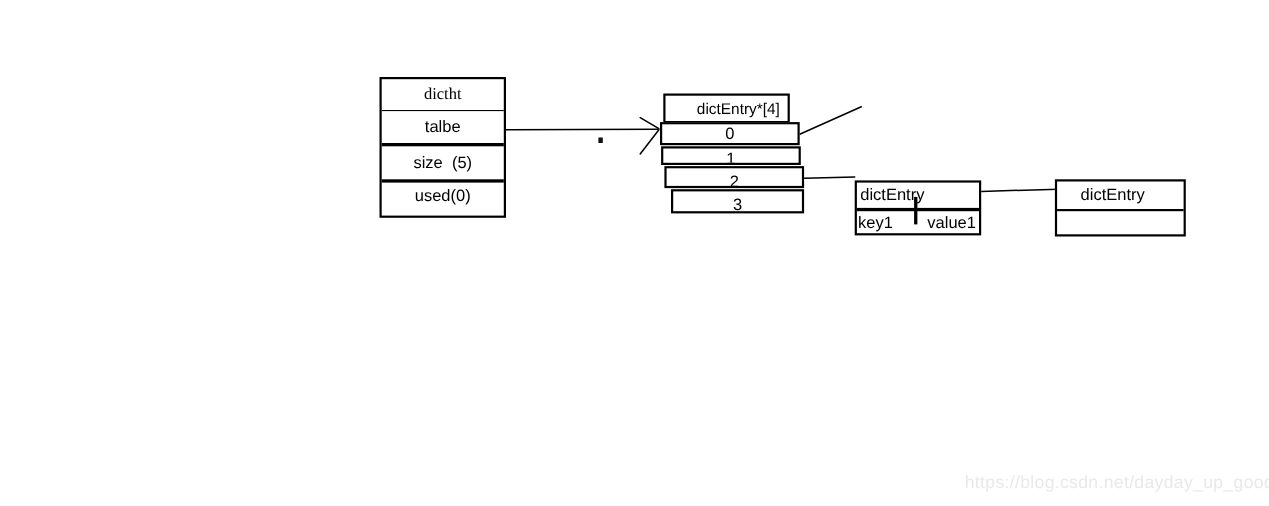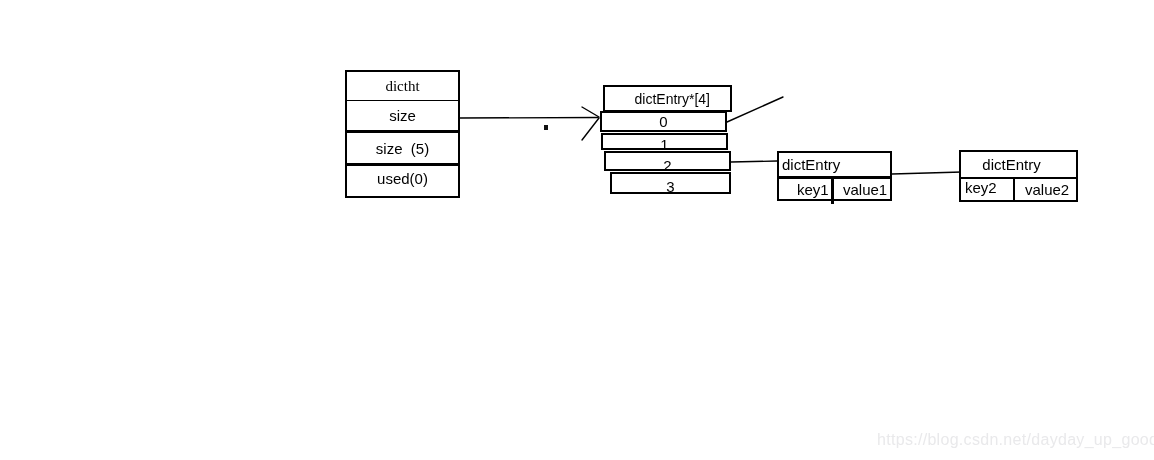--- a/index.html
+++ b/index.html
@@ -44,55 +44,56 @@
   
   .rect {
     position: absolute;
     border: 2px solid #000;
     box-sizing: border-box;
     background: #fff;
     font-size: 15px;
     overflow: hidden;
   }
   .bucket-header {
-    left: 603px; top: 85px; width: 129px; height: 27px;
+    left: 603px; top: 85px; width: 115px; height: 27px;
     display: flex; align-items: center; justify-content: flex-end;
-    padding-right: 20px; font-size: 14px;
+    padding-right: 7px; font-size: 14px;
   }
   .slot { text-align: center; }
   .slot-0 { left: 600px; top: 111px; width: 127px; height: 21px; line-height: 18px; }
   .slot-1 { left: 601px; top: 133px; width: 127px; height: 17px; line-height: 19px; }
   .slot-2 { left: 604px; top: 151px; width: 127px; height: 20px; line-height: 26px; }
   .slot-3 { left: 610px; top: 172px; width: 121px; height: 22px; line-height: 26px; }
 
   
   .entry-box {
     position: absolute;
     border: 2px solid #000;
     box-sizing: border-box;
     background: #fff;
+    margin-top: 13px;
   }
   .entry-1 { left: 777px; top: 151px; width: 115px; height: 50px; }
   .entry-2 { left: 959px; top: 150px; width: 119px; height: 52px; }
   .entry-title {
     box-sizing: border-box;
     font-size: 15px;
     display: flex; align-items: center;
   }
   .entry-1 .entry-title { height: 26px; border-bottom: 3px solid #000; padding-left: 3px; }
   .entry-2 .entry-title { height: 27px; border-bottom: 2px solid #000; justify-content: center; padding-right: 14px; }
   .entry-cells { display: flex; box-sizing: border-box; }
   .entry-1 .entry-cells { height: 20px; }
   .entry-2 .entry-cells { height: 21px; }
   .cell {
     box-sizing: border-box;
     font-size: 15px;
     display: flex; align-items: center;
   }
-  .entry-1 .cell-key   { width: 54px; padding-left: 18px; }
+  .entry-1 .cell-key   { width: 54px; padding-left: 1px; }
   .entry-1 .cell-value { flex: 1; padding-left: 10px; }
   .entry-2 .cell-key   { width: 54px; padding-left: 4px; border-right: 2px solid #000; align-items: flex-start; }
   .entry-2 .cell-value { flex: 1; padding-left: 10px; }
   .kv-divider-1 {
     position: absolute;
     left: 831px; top: 179px;
     width: 3px; height: 25px;
     background: #000;
   }
 
@@ -117,21 +118,21 @@
       <path d="M582,107 L599,117 M599,118 L582,140"></path>
       <path d="M727,122 L783,97"></path>
       <path d="M731,162 L777,161"></path>
       <path d="M892,174 L962,172"></path>
     </g>
     <rect x="544" y="125" width="4" height="5" fill="#111111"></rect>
   </svg>
 
   <div class="dictht-box">
     <div class="dictht-row r0">dictht</div>
-    <div class="dictht-row r1">size</div>
+    <div class="dictht-row r1">talbe</div>
     <div class="dictht-row r2">size  (5)</div>
     <div class="dictht-row r3">used(0)</div>
   </div>
 
   <div class="rect bucket-header">dictEntry*[4]</div>
   <div class="rect slot slot-0">0</div>
   <div class="rect slot slot-1">1</div>
   <div class="rect slot slot-2">2</div>
   <div class="rect slot slot-3">3</div>
 
@@ -139,21 +140,17 @@
     <div class="entry-title">dictEntry</div>
     <div class="entry-cells">
       <div class="cell cell-key">key1</div>
       <div class="cell cell-value">value1</div>
     </div>
   </div>
   <div class="kv-divider-1"></div>
 
   <div class="entry-box entry-2">
     <div class="entry-title">dictEntry</div>
-    <div class="entry-cells">
-      <div class="cell cell-key">key2</div>
-      <div class="cell cell-value">value2</div>
-    </div>
   </div>
 
   <div class="watermark">https://blog.csdn.net/dayday_up_good</div>
 
 </div>
 
 </body></html>

